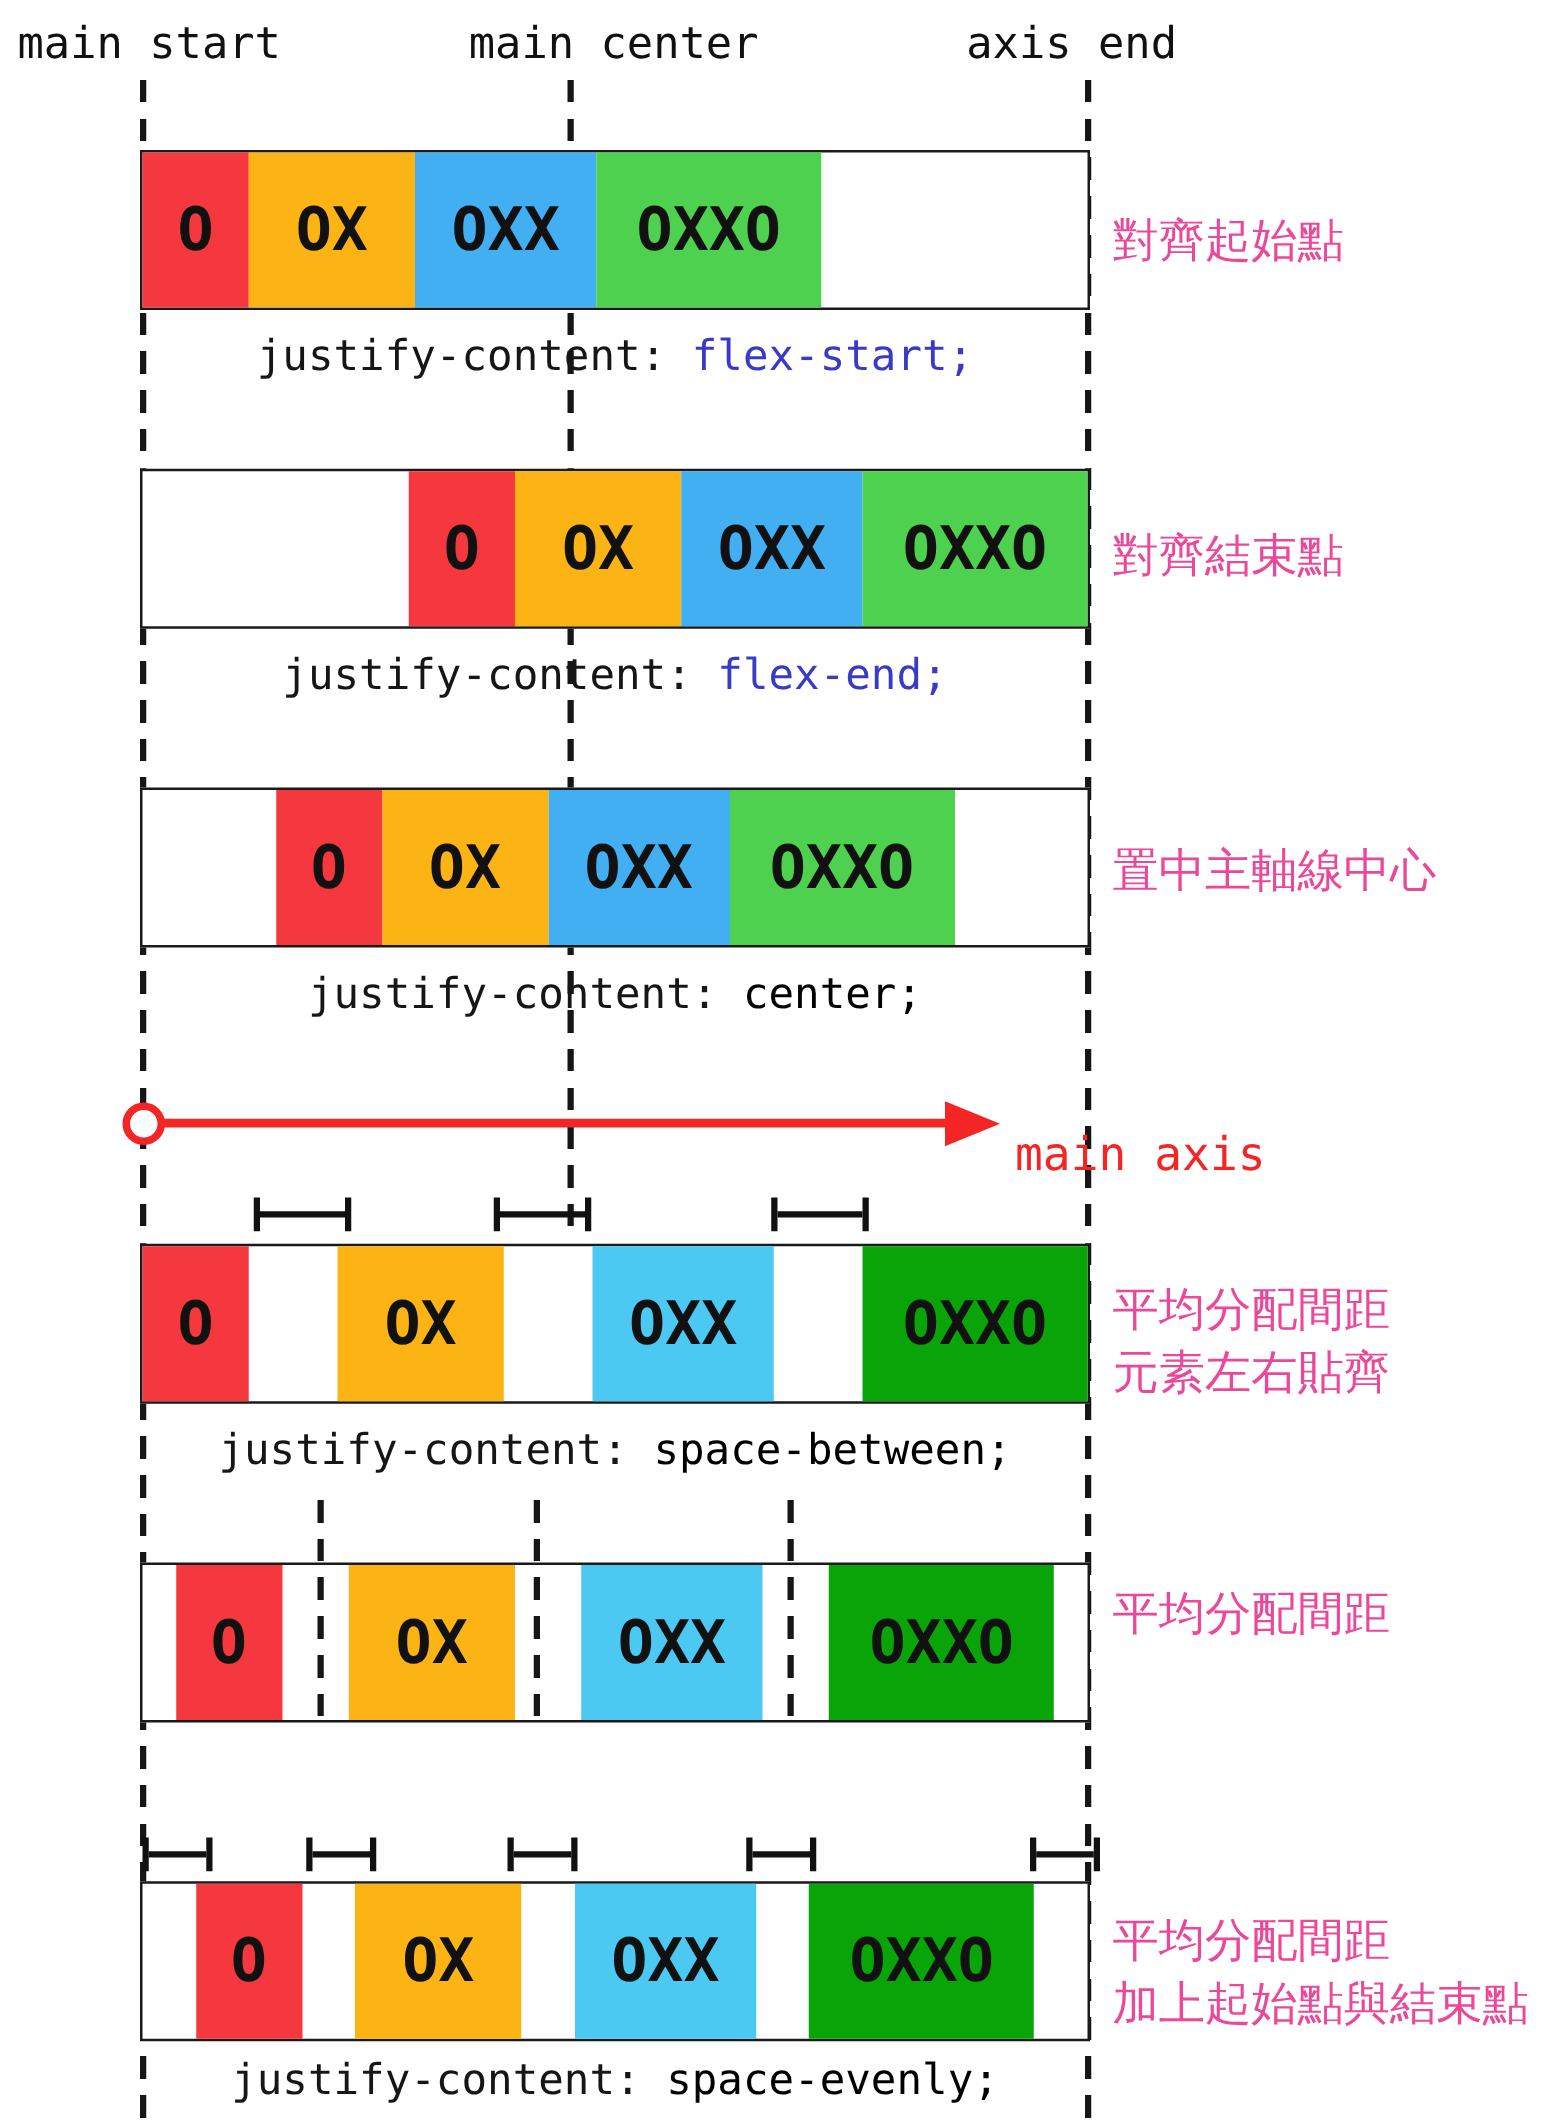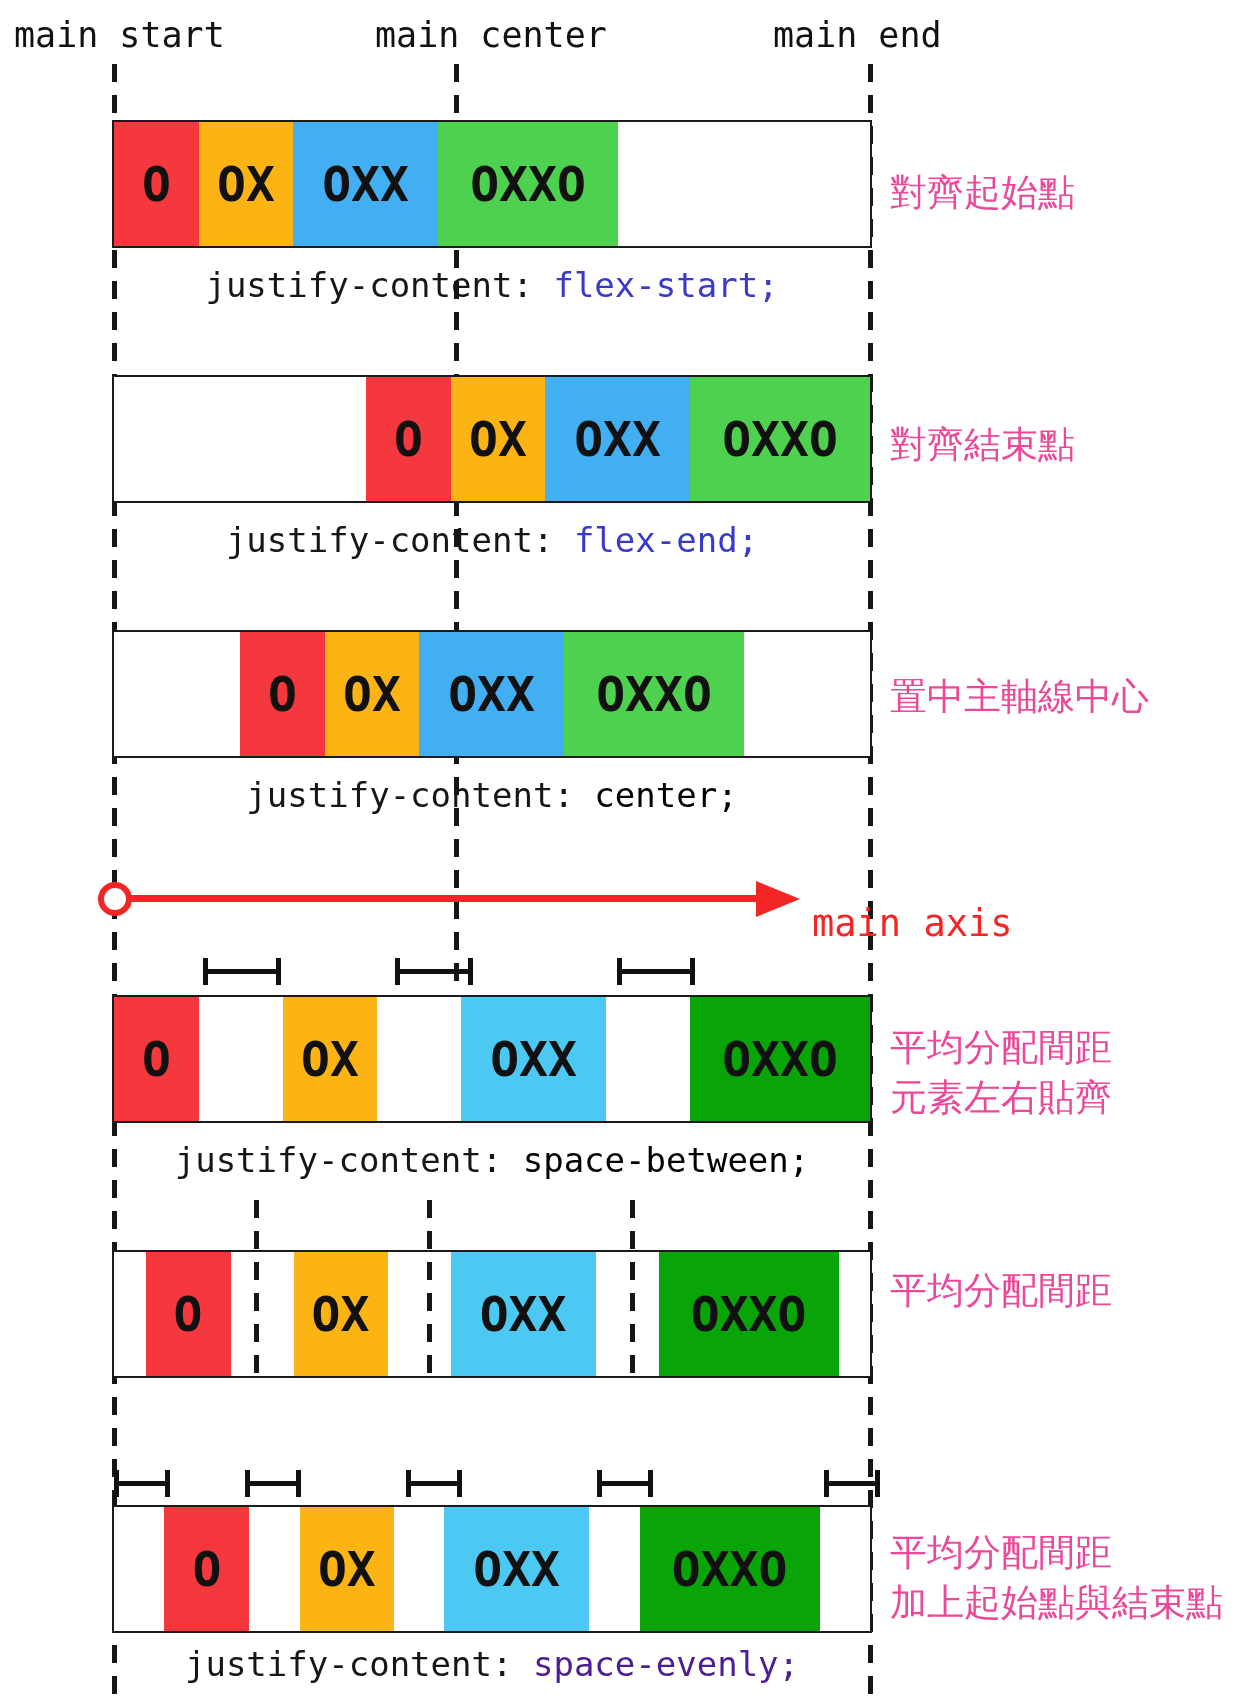--- a/index.html
+++ b/index.html
@@ -42,21 +42,21 @@
   .frow.r3 { top:630px; }
   .frow.r4 { top:995px; }
   .frow.r5 { top:1250px; }
   .frow.r6 { top:1505px; }
   .box {
     display:flex; align-items:center; justify-content:center;
     font-family:"DejaVu Sans Mono", monospace; font-weight:bold;
     font-size:48px; color:#111; flex:0 0 auto;
   }
   .box.b0 { width:85px; }
-  .box.b1 { width:94px; }
+  .box.b1 { width:133px; }
   .box.b2 { width:145px; }
   .box.b3 { width:180px; }
 
   
   .code {
     position:absolute; left:112px; width:760px; text-align:center;
     font-family:"DejaVu Sans Mono", monospace; font-size:34px;
     color:#161616; white-space:pre; z-index:2;
   }
   .code.c1 { top:265px; }
@@ -124,21 +124,21 @@
   <div class="vdash start"></div>
   <div class="vdash center"></div>
   <div class="vdash end"></div>
 
   <div class="vdash mid m1"></div>
   <div class="vdash mid m2"></div>
   <div class="vdash mid m3"></div>
 
   <div class="axis-label s">main start</div>
   <div class="axis-label c">main center</div>
-  <div class="axis-label e">main end</div>
+  <div class="axis-label e">axis end</div>
 
   <div class="frow r1" style="justify-content: flex-start;">
     <div class="box b0" style="background: rgb(244, 56, 62);">O</div>
     <div class="box b1" style="background: rgb(251, 180, 20);">OX</div>
     <div class="box b2" style="background: rgb(65, 175, 242);">OXX</div>
     <div class="box b3" style="background: rgb(77, 209, 78);">OXXO</div>
   </div>
   <div class="code c1"><span>justify-content: </span><span style="color: rgb(58, 58, 200);">flex-start;</span></div>
   <div class="zh l1"><div>對齊起始點</div></div>
 
@@ -189,16 +189,16 @@
   <div class="hmark row6 e2"></div>
   <div class="hmark row6 e3"></div>
   <div class="hmark row6 e4"></div>
   <div class="hmark row6 e5"></div>
   <div class="frow r6" style="justify-content: space-evenly;">
     <div class="box b0" style="background: rgb(244, 56, 62);">O</div>
     <div class="box b1" style="background: rgb(251, 180, 20);">OX</div>
     <div class="box b2" style="background: rgb(76, 201, 242);">OXX</div>
     <div class="box b3" style="background: rgb(8, 164, 8);">OXXO</div>
   </div>
-  <div class="code c6"><span>justify-content: </span><span style="color: #4c1d95;">space-evenly;</span></div>
+  <div class="code c6"><span>justify-content: </span><span style="color: #000000;">space-evenly;</span></div>
   <div class="zh l6"><div>平均分配間距</div><div>加上起始點與結束點</div></div>
 
 </div>
 
 </body></html>

